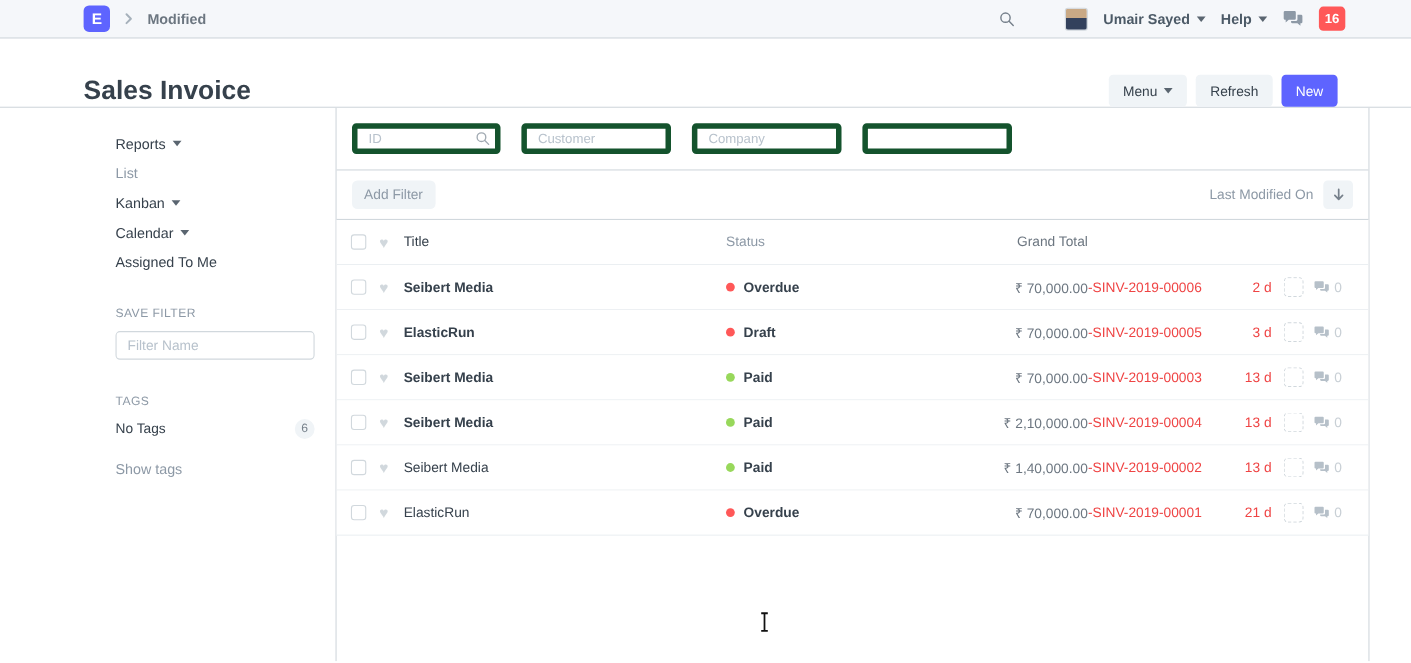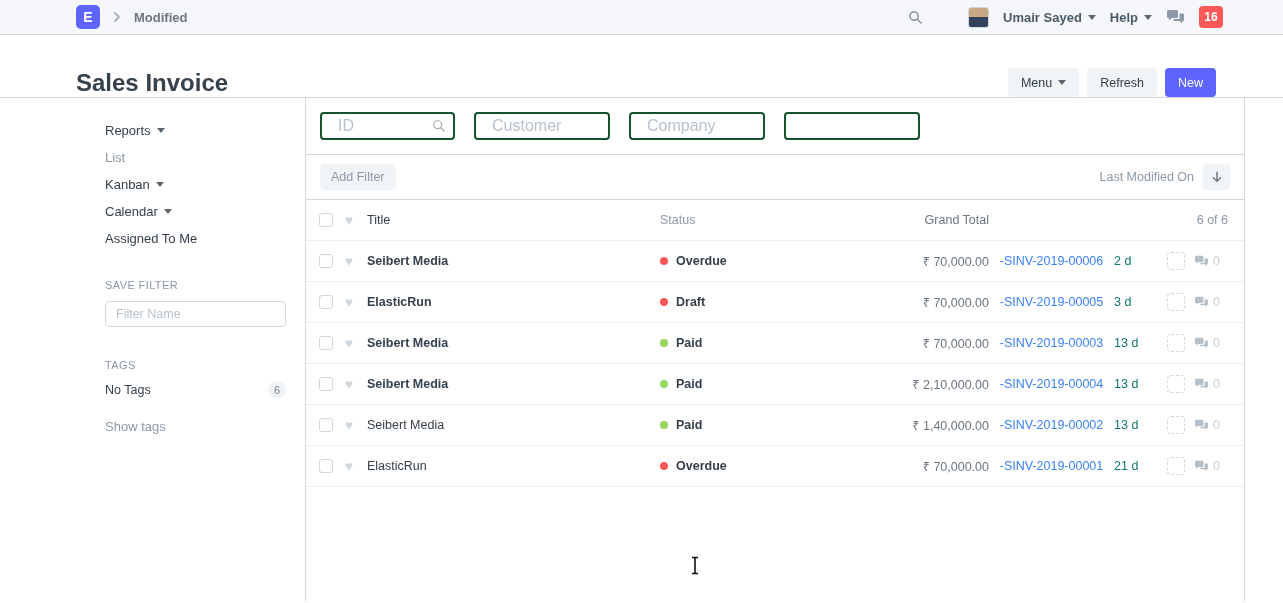--- a/index.html
+++ b/index.html
@@ -85,22 +85,22 @@
   
   .content {
     width:940px; border-left:1px solid #d1d8dd; border-right:1px solid #d1d8dd;
     display:flex; flex-direction:column;
   }
   .filter-section {
     display:flex; align-items:center; padding:14px 14px; gap:19px;
     border-bottom:1px solid #d1d8dd;
   }
   .f-input {
-    height:28px; width:136px; border:2px solid #14532d; border-radius:4px;
-    font-size:16px; padding:0 16px; color:#36414c; font-family:"Liberation Sans",sans-serif;
+    height:28px; width:136px; border:5px solid #14532d; border-radius:4px;
+    font-size:12px; padding:0 10px; color:#36414c; font-family:"Liberation Sans",sans-serif;
   }
   .f-input::placeholder { color:#b8c2cc; }
   .id-wrap { position:relative; }
   .id-wrap .f-input { width:135px; padding-right:26px; }
   .id-search-icon { position:absolute; right:9px; top:7px; }
   .addfilter-section {
     display:flex; align-items:center; padding:9px 14px;
     border-bottom:1px solid #d1d8dd;
   }
   .add-filter-btn {
@@ -120,22 +120,22 @@
   }
   .lrow.header { color:#8d99a6; }
   .cell-check { width:14px; height:14px; border:1px solid #d1d8dd; border-radius:3px; background:#fff; flex:none; cursor:pointer; }
   .cell-heart { margin-left:8px; width:16px; flex:none; color:#d1d8dd; font-size:14px; line-height:14px; cursor:pointer; text-align:center; }
   .cell-title { margin-left:10px; width:293px; flex:none; color:#36414c; cursor:pointer; white-space:nowrap; overflow:hidden; }
   .cell-title.bold { font-weight:bold; }
   .cell-status { width:135px; flex:none; display:flex; align-items:center; }
   .status-dot { width:8px; height:8px; border-radius:50%; margin-right:8px; flex:none; }
   .status-text { font-weight:bold; color:#36414c; }
   .cell-total { width:194px; flex:none; text-align:right; color:#6c7680; }
-  .cell-id { width:125px; flex:none; text-align:center; color:#3b82f6; cursor:pointer; }
-  .cell-age { width:42px; flex:none; text-align:left; color:#0f766e; }
+  .cell-id { width:125px; flex:none; text-align:left; color:#ef4444; cursor:pointer; }
+  .cell-age { width:42px; flex:none; text-align:right; color:#ef4444; }
   .cell-assign {
     margin-left:11px; width:18px; height:18px; flex:none;
     border:1px dashed #d1d8dd; border-radius:4px; cursor:pointer;
   }
   .cell-comment { margin-left:9px; display:flex; align-items:center; gap:4px; color:#c8cfd5; cursor:pointer; }
   .hdr-count { flex:1; text-align:right; padding-right:16px; color:#8d99a6; }
   .rows-rest { flex:1; }
   
   .text-cursor { position:absolute; left:689px; top:556px; pointer-events:none; }
 </style>
@@ -261,21 +261,20 @@
         </button>
       </div>
     </div>
 
     <div class="lrow header">
       <span class="cell-check"></span>
       <span class="cell-heart">♥</span>
       <span class="cell-title">Title</span>
       <span class="cell-status">Status</span>
       <span class="cell-total">Grand Total</span>
-      <span class="hdr-count">6 of 6</span>
     </div>
 
     <div id="list-rows">
   <div class="lrow">
     <span class="cell-check"></span>
     <span class="cell-heart">♥</span>
     <span class="cell-title bold">Seibert Media</span>
     <span class="cell-status">
       <span class="status-dot" style="background: rgb(255, 88, 88);"></span>
       <span class="status-text">Overdue</span>

